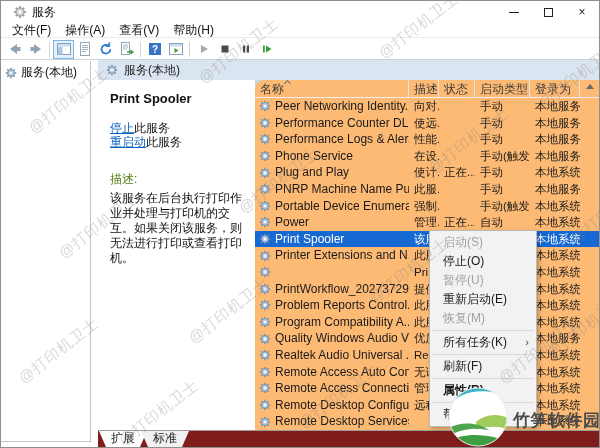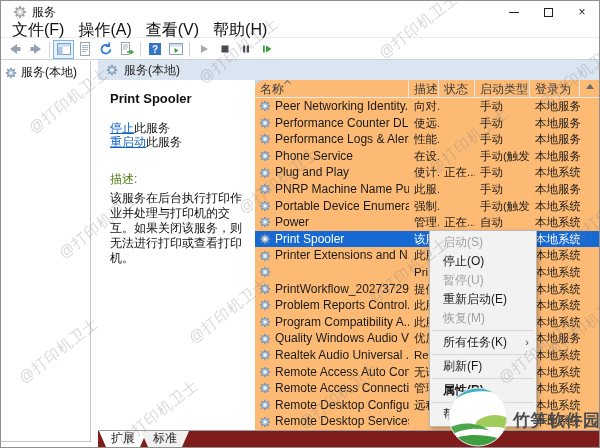--- a/index.html
+++ b/index.html
@@ -11,21 +11,21 @@
   
   .titlebar { position:absolute; left:0; top:0; right:0; height:22px; display:flex; align-items:center; padding-left:12px; background:#fff; }
   .title-icon { width:14px; height:14px; margin-right:5px; display:inline-flex; }
   .title-text { font-size:12px; color:#111; }
   .win-controls { position:absolute; right:0; top:0; height:22px; display:flex; }
   .wc { width:34px; height:22px; display:flex; align-items:center; justify-content:center; font-size:12px; color:#222; }
   .min-glyph { width:10px; height:1px; background:#222; }
   .max-glyph { width:9px; height:9px; border:1px solid #222; }
 
   
-  .menubar { position:absolute; left:0; top:22px; right:0; height:15px; display:flex; align-items:center; padding-left:4px; font-size:16px; color:#111; border-bottom:1px solid #ececec; }
+  .menubar { position:absolute; left:0; top:22px; right:0; height:15px; display:flex; align-items:center; padding-left:4px; font-size:12px; color:#111; border-bottom:1px solid #ececec; }
   .menubar span { padding:0 7px; cursor:default; }
 
   
   .toolbar { position:absolute; left:0; top:38px; right:0; height:21px; display:flex; align-items:center; padding-left:3px; border-bottom:1px solid #c9d3dd; }
   .tbtn { width:21px; height:19px; display:flex; align-items:center; justify-content:center; border:1px solid transparent; }
   .tbtn.selected { border:1px solid #7eb4e2; background:#e4f1fb; }
   .tsep { width:1px; height:15px; background:#d4d4d4; margin:0 3px; }
 
   
   .tree { position:absolute; left:0; top:60px; width:90px; height:381px; background:#fff; border-right:1px solid #c4c4c4; border-bottom:1px solid #c4c4c4; }

